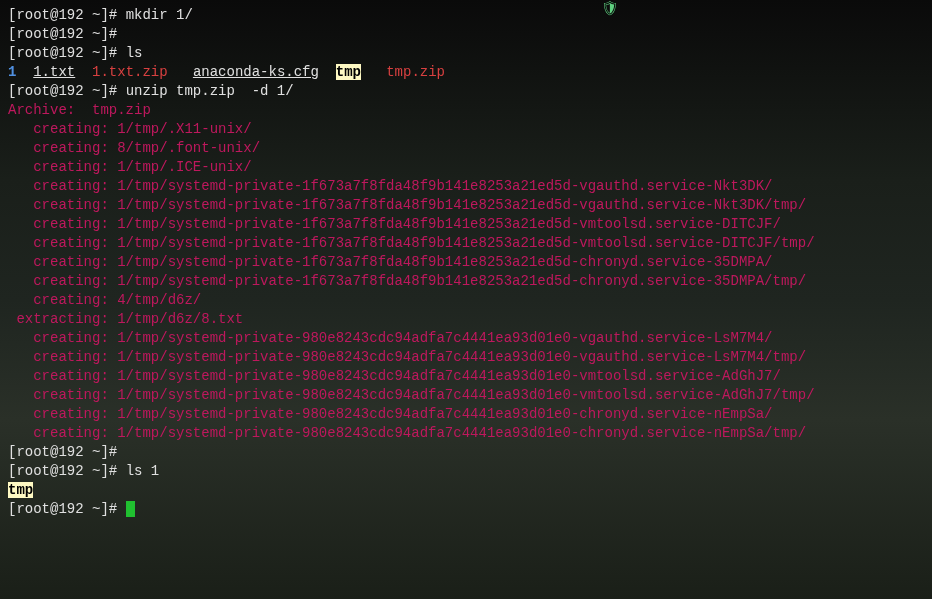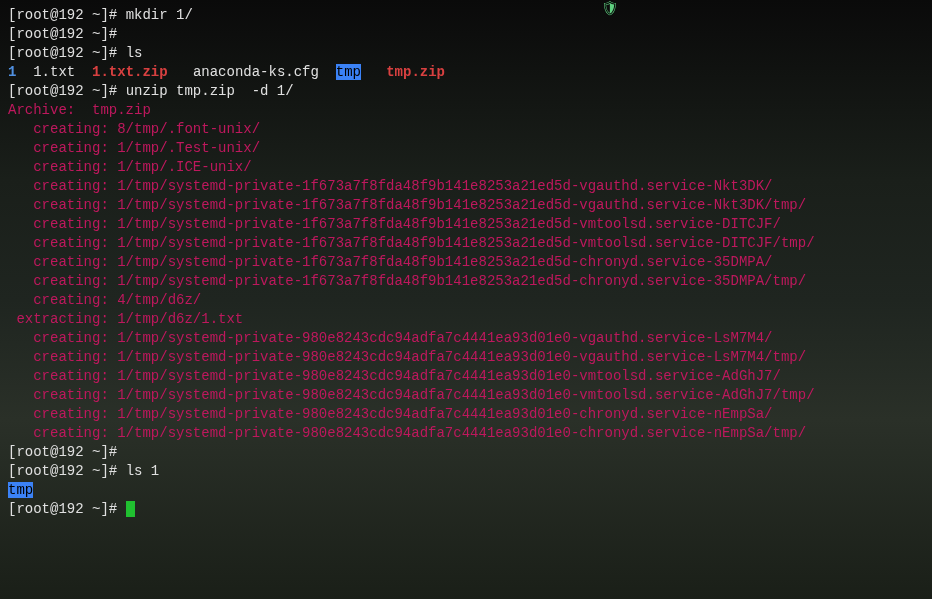--- a/index.html
+++ b/index.html
@@ -13,23 +13,23 @@
       color: #e0e0e0;
       overflow: hidden;
       position: relative;
     }
     .terminal {
       padding: 6px 8px;
     }
     .line { white-space: pre; }
     .cmd { color: #e0e0e0; }
     .dir-blue { color: #5090e0; font-weight: bold; }
-    .file-white { color: #e0e0e0; }
-    .file-red { color: #d84040; font-weight: bold; }
-    .exec-green { background: #3b82f6; color: #000; font-weight: normal; }
+    .file-white { color: #e0e0e0; text-decoration: underline; }
+    .file-red { color: #d84040; font-weight: normal; }
+    .exec-green { background: #fef9c3; color: #000; font-weight: bold; }
     .output { color: #be185d; }
     .cursor {
       display: inline-block;
       width: 9px;
       height: 16px;
       background: #20c030;
       vertical-align: text-bottom;
     }
     .top-green-icon {
       position: absolute;
@@ -51,31 +51,31 @@
   <div class="line"><span>[root@192 ~]# </span></div>
 
   <div class="line"><span>[root@192 ~]# </span><span class="cmd">ls</span></div>
 
   <div class="line"><span class="dir-blue">1</span>  <span class="file-white">1.txt</span>  <span class="file-red">1.txt.zip</span>   <span class="file-white">anaconda-ks.cfg</span>  <span class="exec-green">tmp</span>   <span class="file-red">tmp.zip</span></div>
 
   <div class="line"><span>[root@192 ~]# </span><span class="cmd">unzip tmp.zip  -d 1/</span></div>
 
   <div id="unzip-block">
       <div class="line output">Archive:  tmp.zip</div>
+      <div class="line output">   creating: 1/tmp/.X11-unix/</div>
       <div class="line output">   creating: 8/tmp/.font-unix/</div>
-      <div class="line output">   creating: 1/tmp/.Test-unix/</div>
       <div class="line output">   creating: 1/tmp/.ICE-unix/</div>
       <div class="line output">   creating: 1/tmp/systemd-private-1f673a7f8fda48f9b141e8253a21ed5d-vgauthd.service-Nkt3DK/</div>
       <div class="line output">   creating: 1/tmp/systemd-private-1f673a7f8fda48f9b141e8253a21ed5d-vgauthd.service-Nkt3DK/tmp/</div>
       <div class="line output">   creating: 1/tmp/systemd-private-1f673a7f8fda48f9b141e8253a21ed5d-vmtoolsd.service-DITCJF/</div>
       <div class="line output">   creating: 1/tmp/systemd-private-1f673a7f8fda48f9b141e8253a21ed5d-vmtoolsd.service-DITCJF/tmp/</div>
       <div class="line output">   creating: 1/tmp/systemd-private-1f673a7f8fda48f9b141e8253a21ed5d-chronyd.service-35DMPA/</div>
       <div class="line output">   creating: 1/tmp/systemd-private-1f673a7f8fda48f9b141e8253a21ed5d-chronyd.service-35DMPA/tmp/</div>
       <div class="line output">   creating: 4/tmp/d6z/</div>
-      <div class="line output"> extracting: 1/tmp/d6z/1.txt</div>
+      <div class="line output"> extracting: 1/tmp/d6z/8.txt</div>
       <div class="line output">   creating: 1/tmp/systemd-private-980e8243cdc94adfa7c4441ea93d01e0-vgauthd.service-LsM7M4/</div>
       <div class="line output">   creating: 1/tmp/systemd-private-980e8243cdc94adfa7c4441ea93d01e0-vgauthd.service-LsM7M4/tmp/</div>
       <div class="line output">   creating: 1/tmp/systemd-private-980e8243cdc94adfa7c4441ea93d01e0-vmtoolsd.service-AdGhJ7/</div>
       <div class="line output">   creating: 1/tmp/systemd-private-980e8243cdc94adfa7c4441ea93d01e0-vmtoolsd.service-AdGhJ7/tmp/</div>
       <div class="line output">   creating: 1/tmp/systemd-private-980e8243cdc94adfa7c4441ea93d01e0-chronyd.service-nEmpSa/</div>
       <div class="line output">   creating: 1/tmp/systemd-private-980e8243cdc94adfa7c4441ea93d01e0-chronyd.service-nEmpSa/tmp/</div>
     </div>
 
   <div class="line"><span>[root@192 ~]# </span></div>
 

